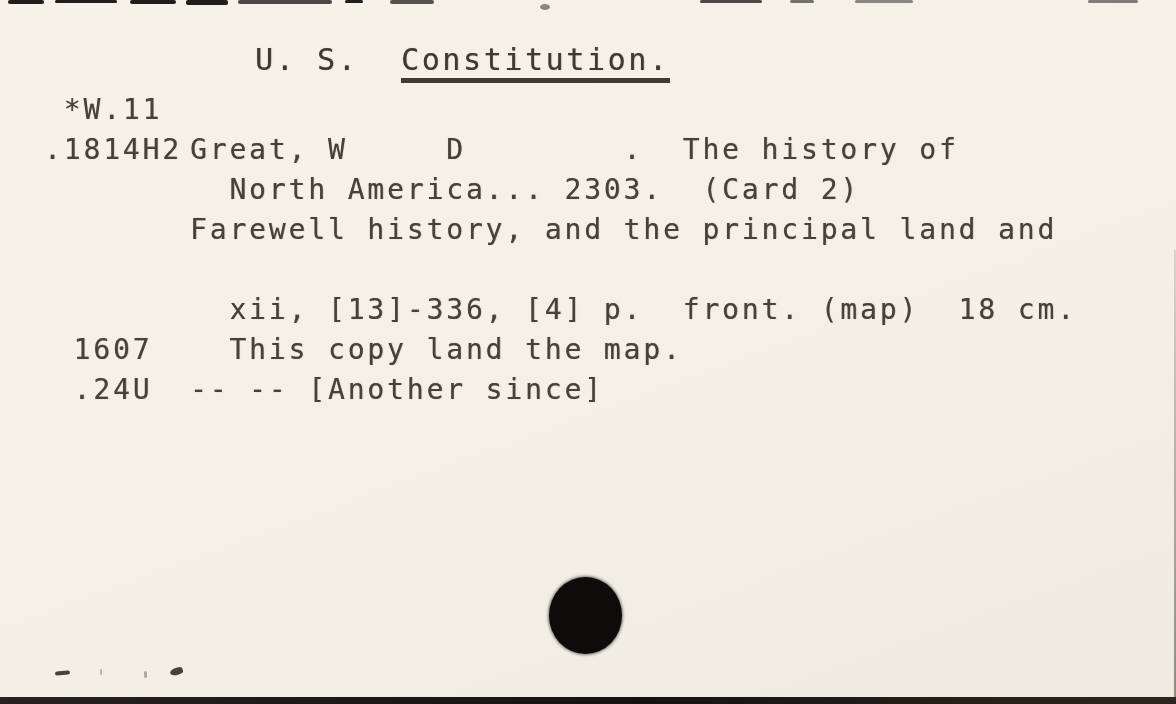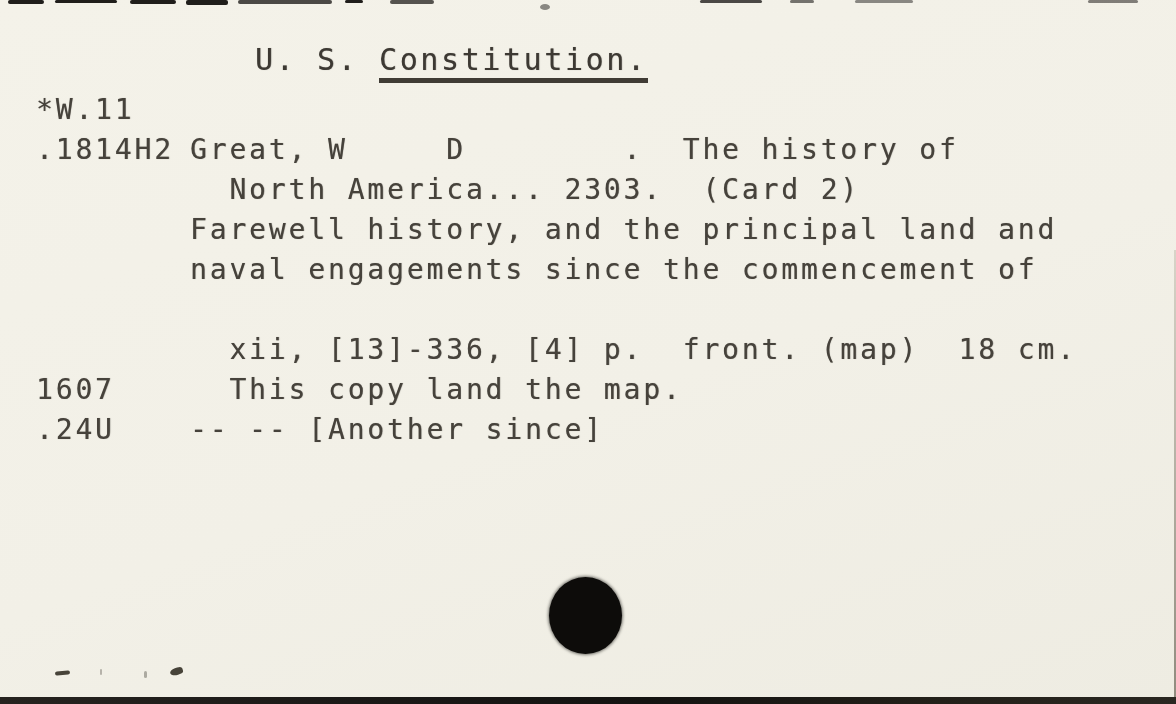--- a/index.html
+++ b/index.html
@@ -23,36 +23,38 @@
     top: 42px;
     font-size: 30px;
     letter-spacing: 2.6px;
     white-space: pre;
     color: #3d3933;
   }
   #heading .underlined {
     display: inline-block;
     padding-bottom: 1px;
     border-bottom: 5px solid #403c35;
+    margin-left: 22px;
   }
   #rows {
     position: absolute;
     left: 0;
     top: 90px;
     width: 1176px;
     font-size: 28px;
     letter-spacing: 2.85px;
     line-height: 40px;
   }
   .row { display: flex; height: 40px; }
   .row .label {
     flex: 0 0 190px;
     padding-left: 36px;
     box-sizing: border-box;
     white-space: pre;
+    text-align: center;
   }
   .row .text { white-space: pre; }
   
   #hole-punch {
     position: absolute;
     left: 549px;
     top: 577px;
     width: 73px;
     height: 77px;
     border-radius: 50%;
@@ -107,24 +109,20 @@
     <div class="row">
       <span class="label"></span>
       <span class="text">  North America... 2303.  (Card 2)</span>
     </div>
     <div class="row">
       <span class="label"></span>
       <span class="text">Farewell history, and the principal land and</span>
     </div>
     <div class="row">
       <span class="label"></span>
-      <span class="text">naval engagements since the commencement of</span>
-    </div>
-    <div class="row">
-      <span class="label"></span>
     </div>
     <div class="row">
       <span class="label"></span>
       <span class="text">  xii, [13]-336, [4] p.  front. (map)  18 cm.</span>
     </div>
     <div class="row">
       <span class="label">1607</span>
       <span class="text">  This copy land the map.</span>
     </div>
     <div class="row">

